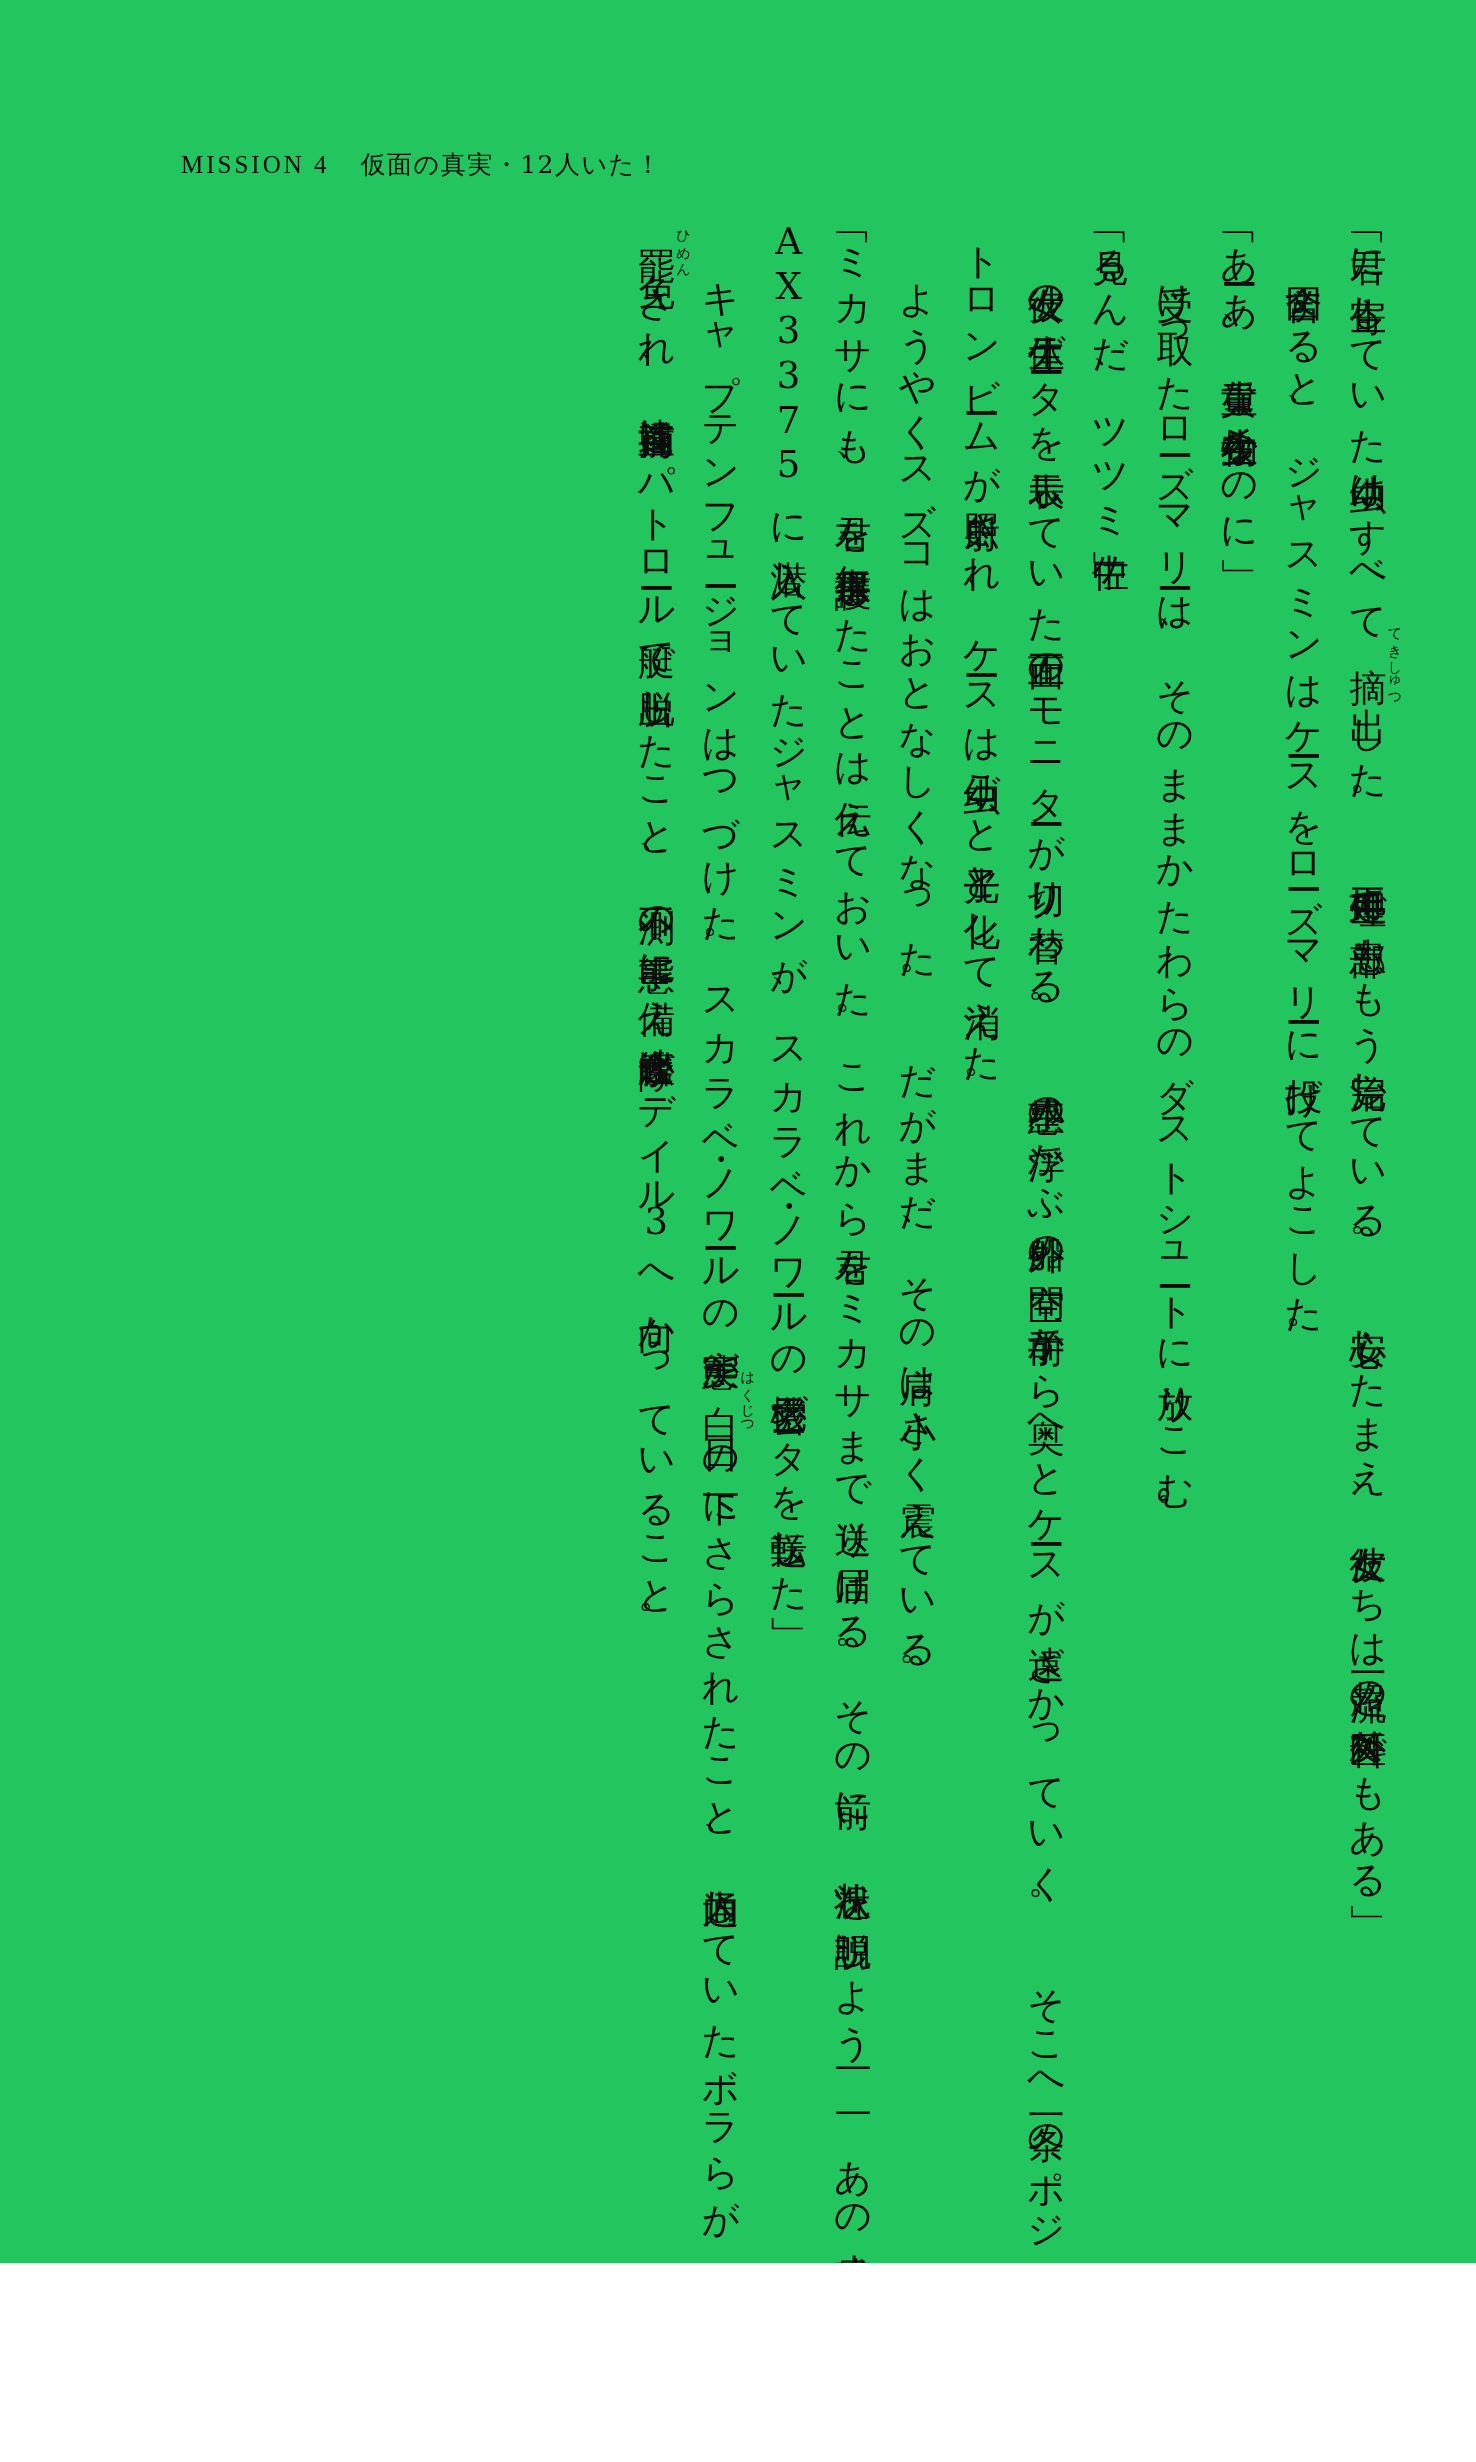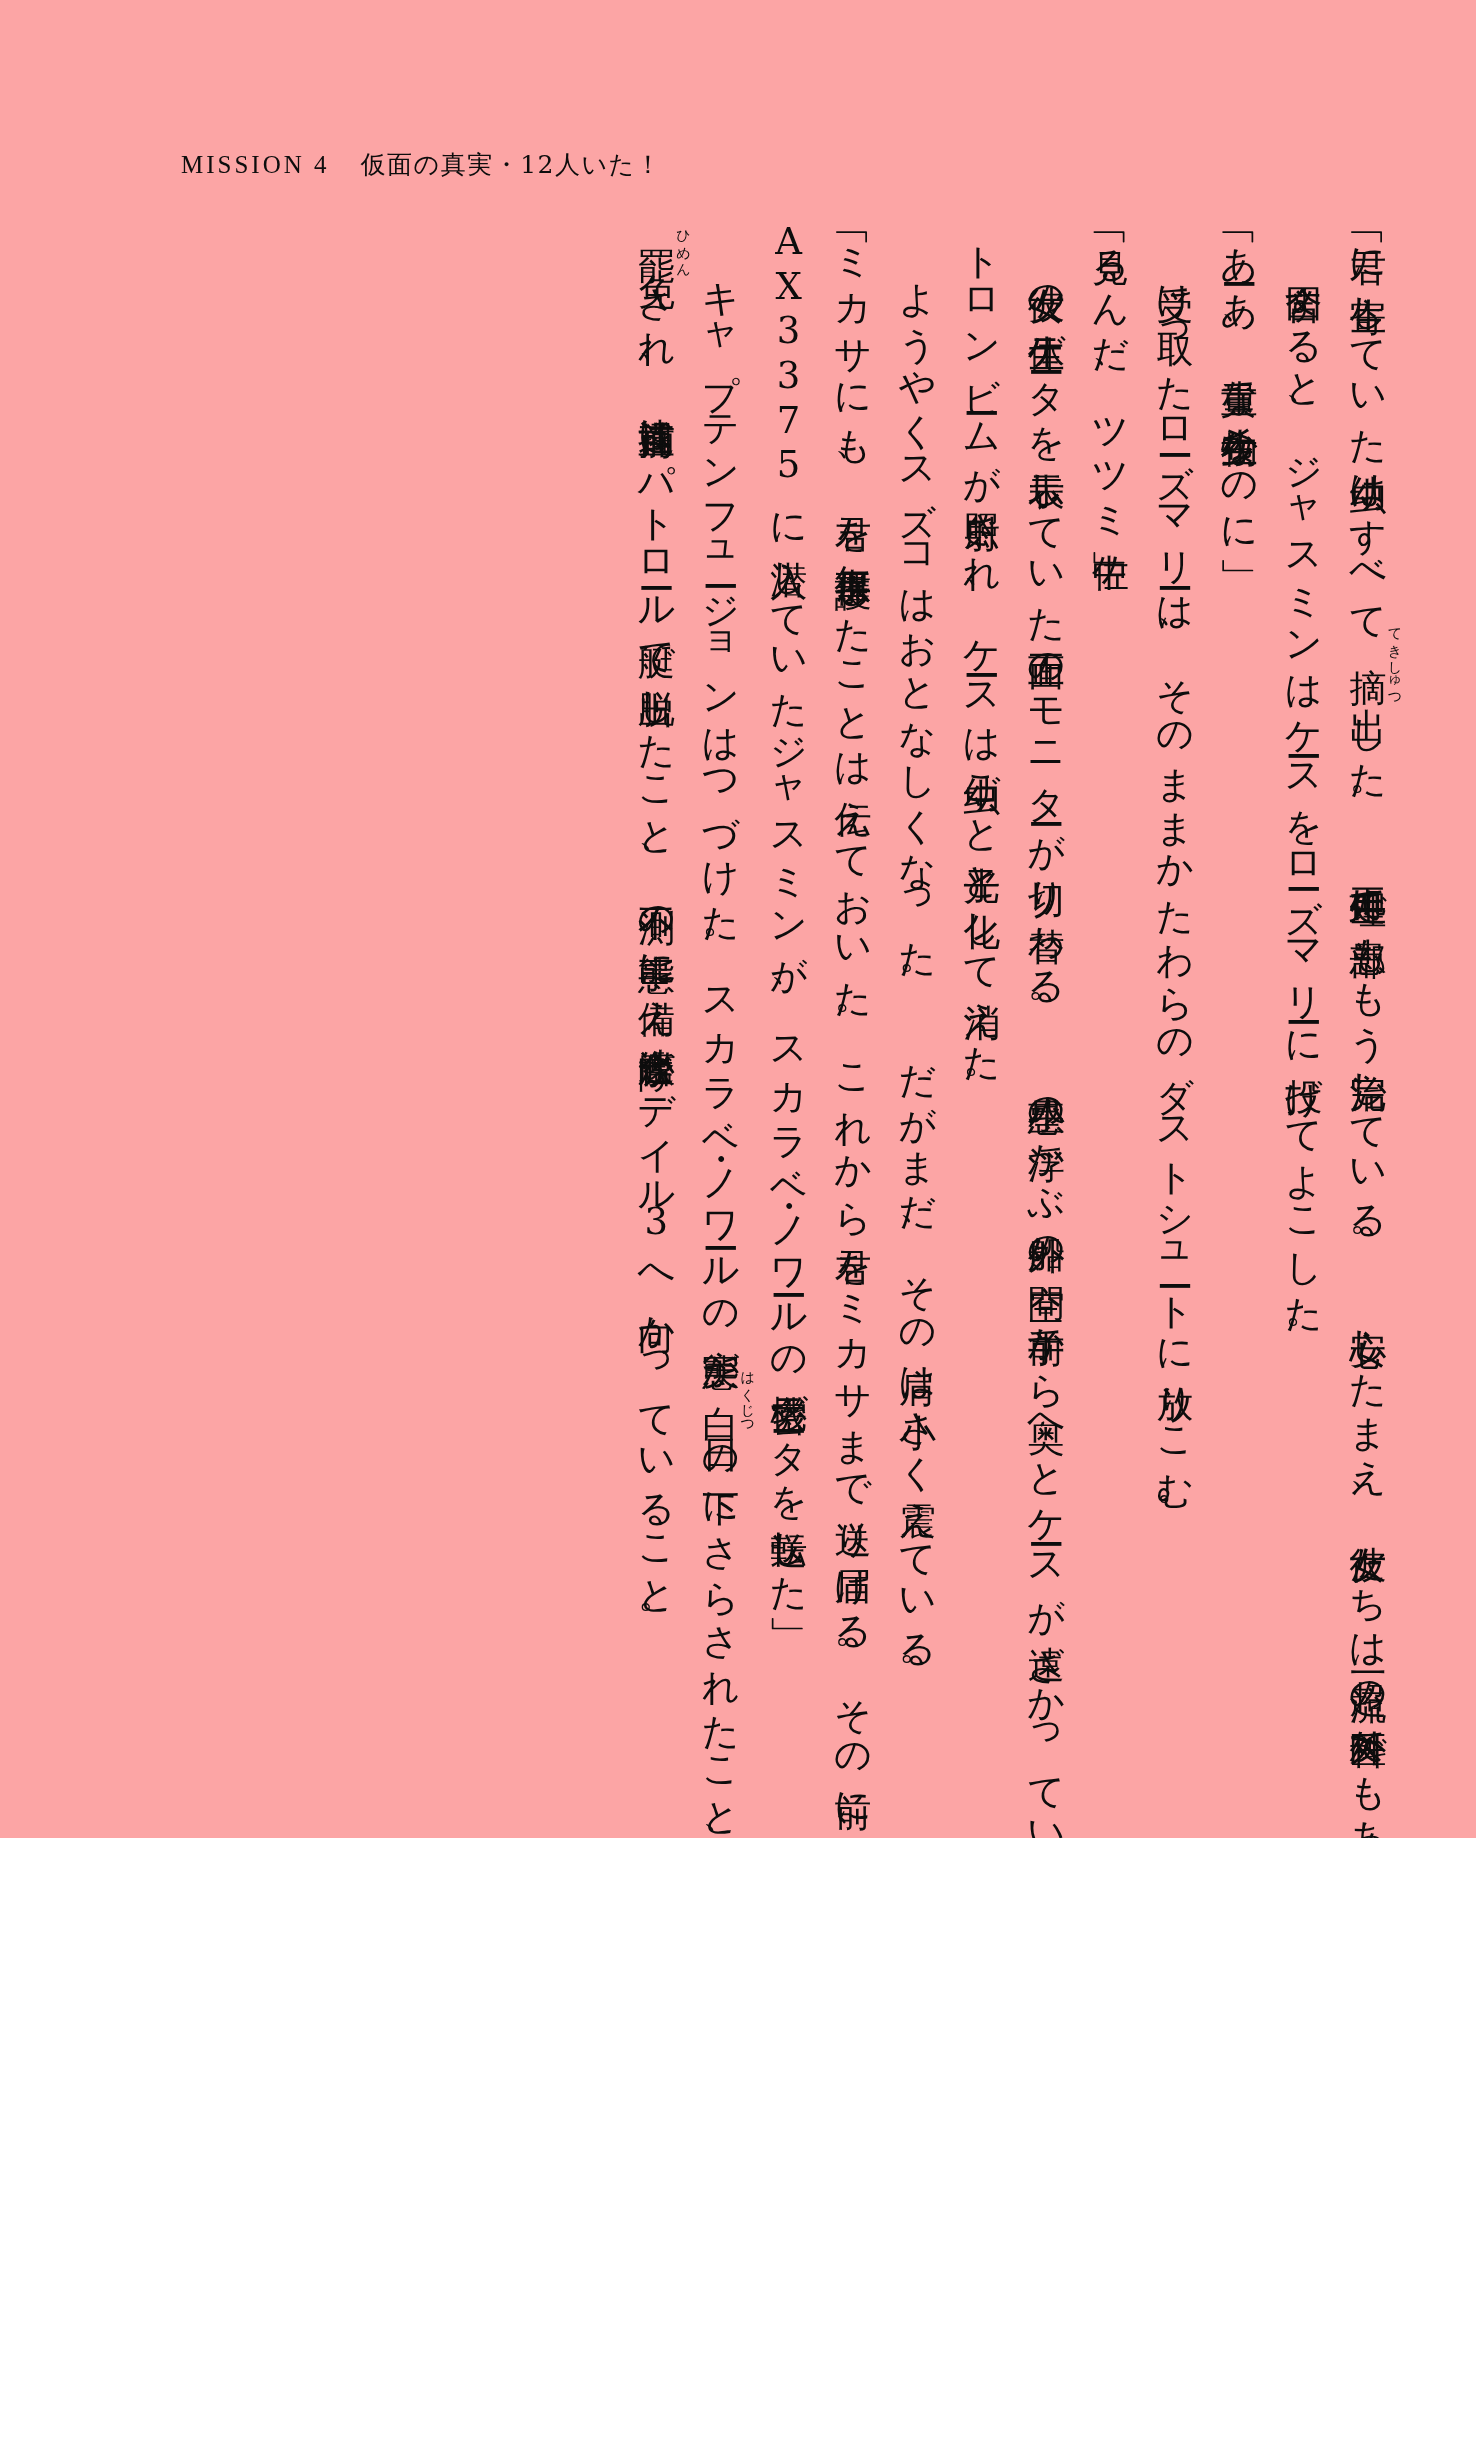--- a/index.html
+++ b/index.html
@@ -3,22 +3,22 @@
 <meta charset="utf-8">
 <style>
   html, body {
     margin: 0;
     padding: 0;
     background: #ffffff;
   }
   .page {
     position: relative;
     width: 1477px;
-    height: 1838px;
-    background: #fca5a5;
+    height: 2263px;
+    background: #22c55e;
     font-family: "DejaVu Serif", "Liberation Serif", serif;
     color: #0d0d0d;
     overflow: hidden;
   }
   .running-head {
     position: absolute;
     top: 148px;
     left: 181px;
     font-size: 25px;
     letter-spacing: 0.06em;

